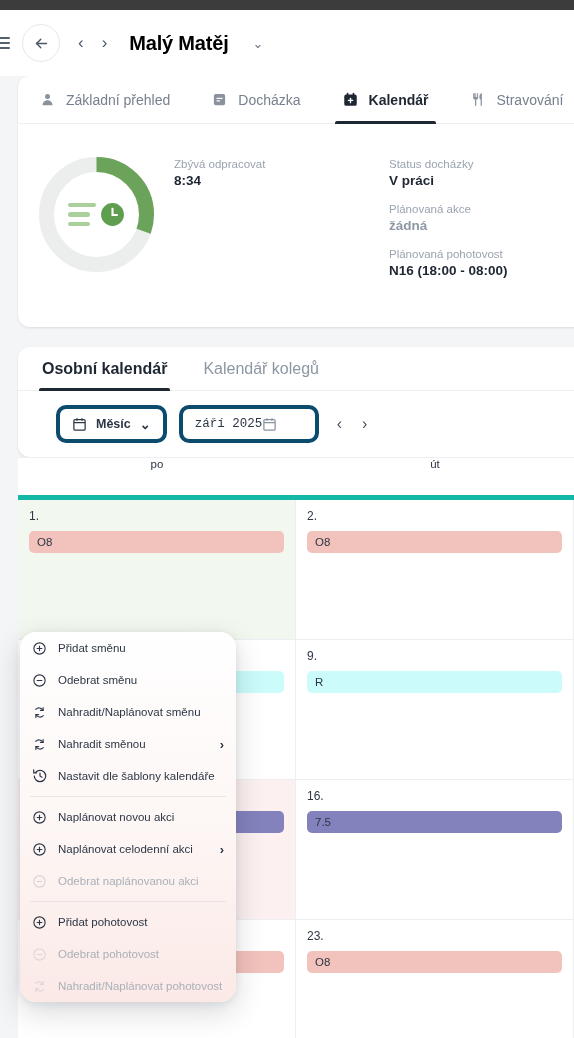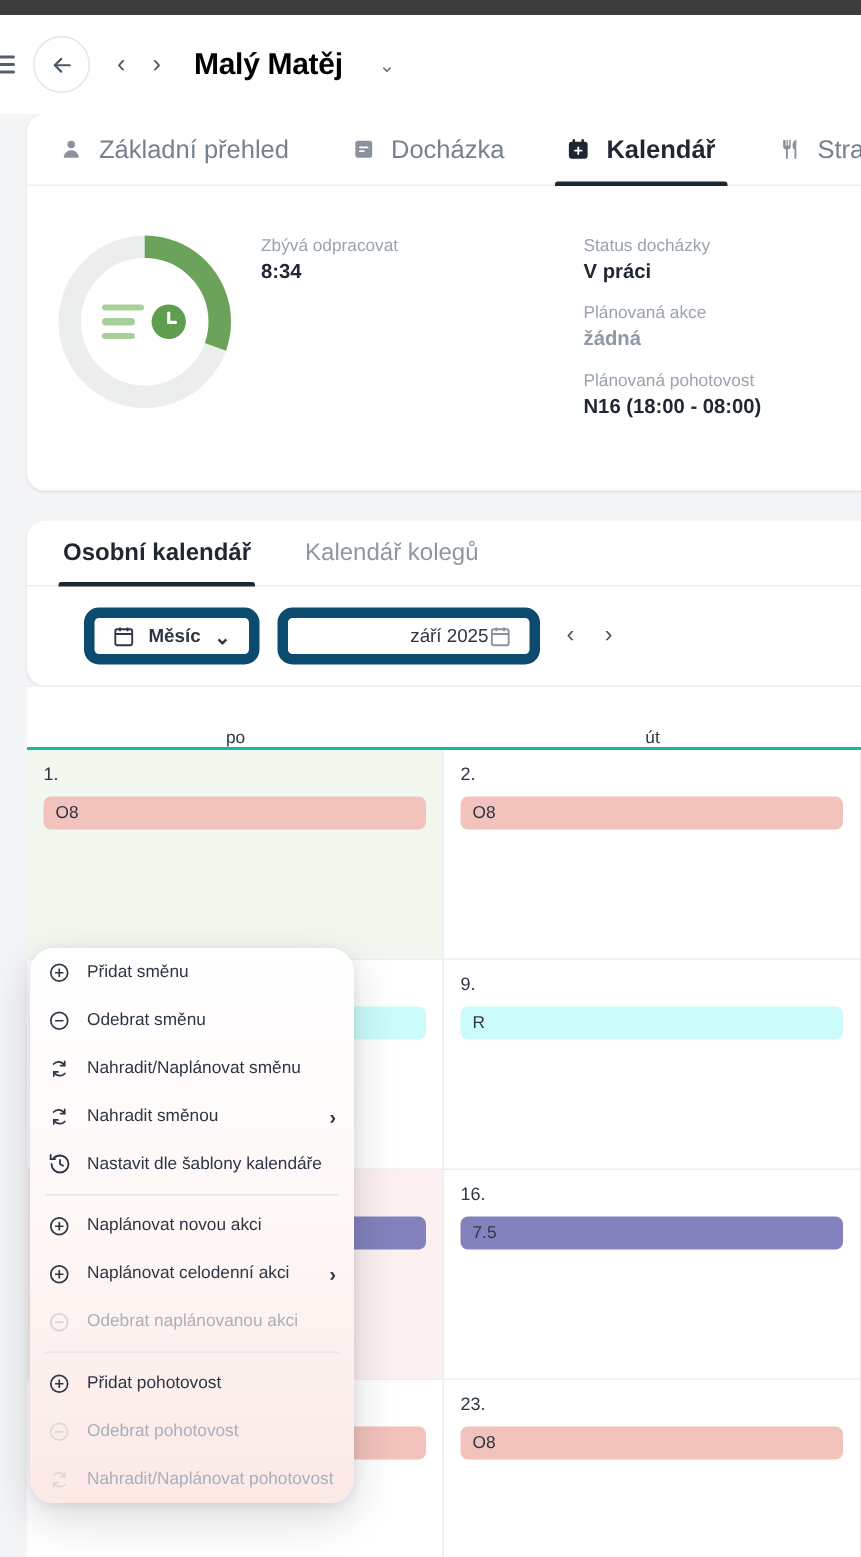--- a/index.html
+++ b/index.html
@@ -39,21 +39,21 @@
     background:#fff; border-radius:12px;
     box-shadow:0 1px 3px rgba(16,24,40,.07), 0 1px 2px rgba(16,24,40,.04);
     margin-left:18px; margin-right:-30px;
   }
   .tabbar {
     display:flex; align-items:center; height:48px;
     border-bottom:1px solid #eceef1; padding-left:22px;
   }
   .tab { display:flex; align-items:center; height:48px; margin-right:42px; position:relative; }
   .tab .ico { margin-right:11px; display:flex; align-items:center; }
-  .tab .lbl { font-size:17px; color:#77808e; white-space:nowrap; }
+  .tab .lbl { font-size:14px; color:#77808e; white-space:nowrap; }
   .tab.active .lbl { color:#1f2733; font-weight:bold; }
   .tab.active::after {
     content:""; position:absolute; left:-8px; right:-8px; bottom:0;
     height:3px; background:#1f2733; border-radius:2px 2px 0 0;
   }
 
   
   .summary { display:flex; padding:22px 0 34px 0; }
   .donut-wrap { width:220px; display:flex; justify-content:center; padding-top:6px; }
   .donut { width:125px; height:125px; position:relative; }
@@ -83,32 +83,32 @@
   }
   .subtab { height:44px; display:flex; align-items:center; margin-right:36px; position:relative; font-size:16px; color:#8d96a3; }
   .subtab.active { color:#1f2733; font-weight:bold; }
   .subtab.active::after {
     content:""; position:absolute; left:-3px; right:-3px; bottom:0; height:3px;
     background:#1f2733; border-radius:2px 2px 0 0;
   }
 
   .toolbar { display:flex; align-items:center; padding:14px 0 14px 38px; gap:12px; }
   .ctrl {
-    height:38px; border:7px solid #0c4a6e; border-radius:10px; background:#fff;
+    height:38px; border:4px solid #0c4a6e; border-radius:10px; background:#fff;
     display:flex; align-items:center; padding:0 12px; font-size:12.5px; color:#2c3645;
   }
   .ctrl.period { gap:9px; font-weight:bold; }
-  .ctrl.date { width:175px; justify-content:flex-end; }
+  .ctrl.date { width:140px; justify-content:flex-start;font-family:Liberation Mono, monospace; }
   .ctrl.date .dv { font-weight:normal; }
   .arrows { display:flex; gap:20px; margin-left:6px; }
   .arrows span { font-size:16px; color:#4a5668; }
 
   
   .gridwrap { border-top:1px solid #eceef1; margin-left:18px; background:#fff; }
-  .weekhead { display:flex; height:42px; align-items:flex-end; border-bottom:2px solid #14b8a6; }
+  .weekhead { display:flex; height:42px; align-items:flex-start; border-bottom:5px solid #14b8a6; }
   .weekhead div { font-size:11.5px; color:#2c3645; text-align:center; }
   .daycol-1 { width:314px; }
   .daycol-2 { width:314px; }
   .row { display:flex; border-bottom:1px solid #eceef1; height:140px; }
   .cell { width:314px; padding:9px 11px 0 11px; position:relative; border-right:1px solid #eceef1; }
   .cell .dnum { font-size:12px; color:#2c3645; margin-bottom:8px; }
   .chip {
     height:22px; border-radius:5px; display:flex; align-items:center;
     padding-left:8px; font-size:11.5px; color:#2c3645;
   }

